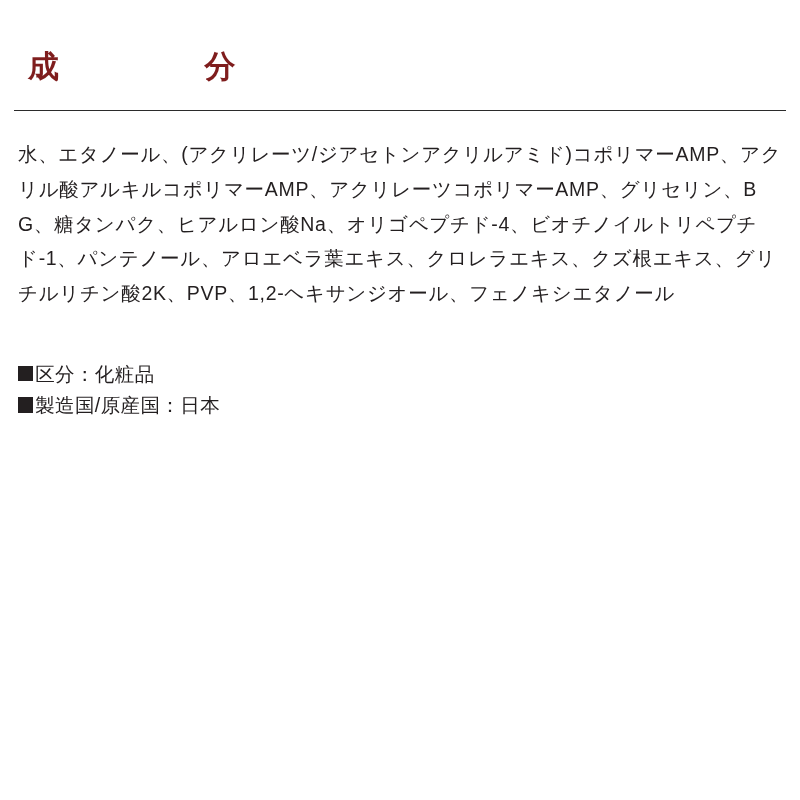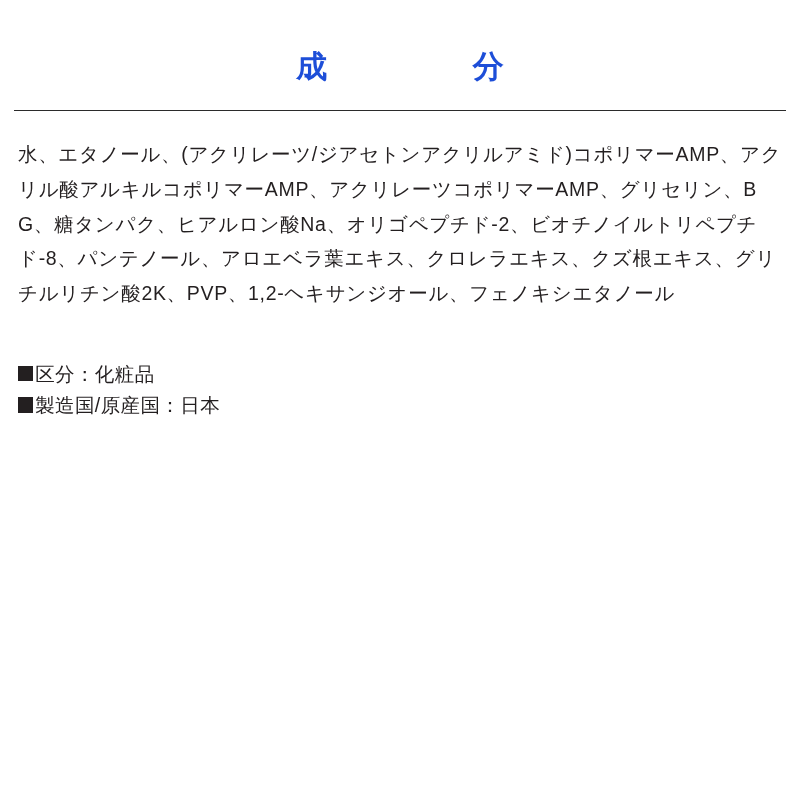--- a/index.html
+++ b/index.html
@@ -14,26 +14,25 @@
     color: #231f20;
     overflow: hidden;
   }
   .page {
     position: relative;
     width: 800px;
     height: 800px;
     box-sizing: border-box;
   }
   .title {
-    text-align: center;
     font-size: 31px;
     font-weight: 700;
     letter-spacing: 0.9em;
     text-indent: 0.9em;
-    color: #1d4ed8;
+    color: #7f1d1d;
     margin: 0;
     padding-top: 48px;
     padding-bottom: 0;
     line-height: 1.2;
   }
   .rule {
     border: none;
     border-top: 1px solid #2b2b2b;
     margin: 25px 14px 0 14px;
   }
@@ -71,21 +70,21 @@
 </style>
 </head>
 <body>
 
 <div class="page">
 
   <h1 class="title">成　　分</h1>
 
   <hr class="rule">
 
-  <p class="ingredients">水、エタノール、(アクリレーツ/ジアセトンアクリルアミド)コポリマーAMP、アクリル酸アルキルコポリマーAMP、アクリレーツコポリマーAMP、グリセリン、BG、糖タンパク、ヒアルロン酸Na、オリゴペプチド-2、ビオチノイルトリペプチド-8、パンテノール、アロエベラ葉エキス、クロレラエキス、クズ根エキス、グリチルリチン酸2K、PVP、1,2-ヘキサンジオール、フェノキシエタノール</p>
+  <p class="ingredients">水、エタノール、(アクリレーツ/ジアセトンアクリルアミド)コポリマーAMP、アクリル酸アルキルコポリマーAMP、アクリレーツコポリマーAMP、グリセリン、BG、糖タンパク、ヒアルロン酸Na、オリゴペプチド-4、ビオチノイルトリペプチド-1、パンテノール、アロエベラ葉エキス、クロレラエキス、クズ根エキス、グリチルリチン酸2K、PVP、1,2-ヘキサンジオール、フェノキシエタノール</p>
 
   <div class="notes">
     <span class="note-line">
       <span class="note-marker"></span><span>区分：化粧品</span>
     </span>
     <span class="note-line">
       <span class="note-marker"></span><span>製造国/原産国：日本</span>
     </span>
   </div>
 

